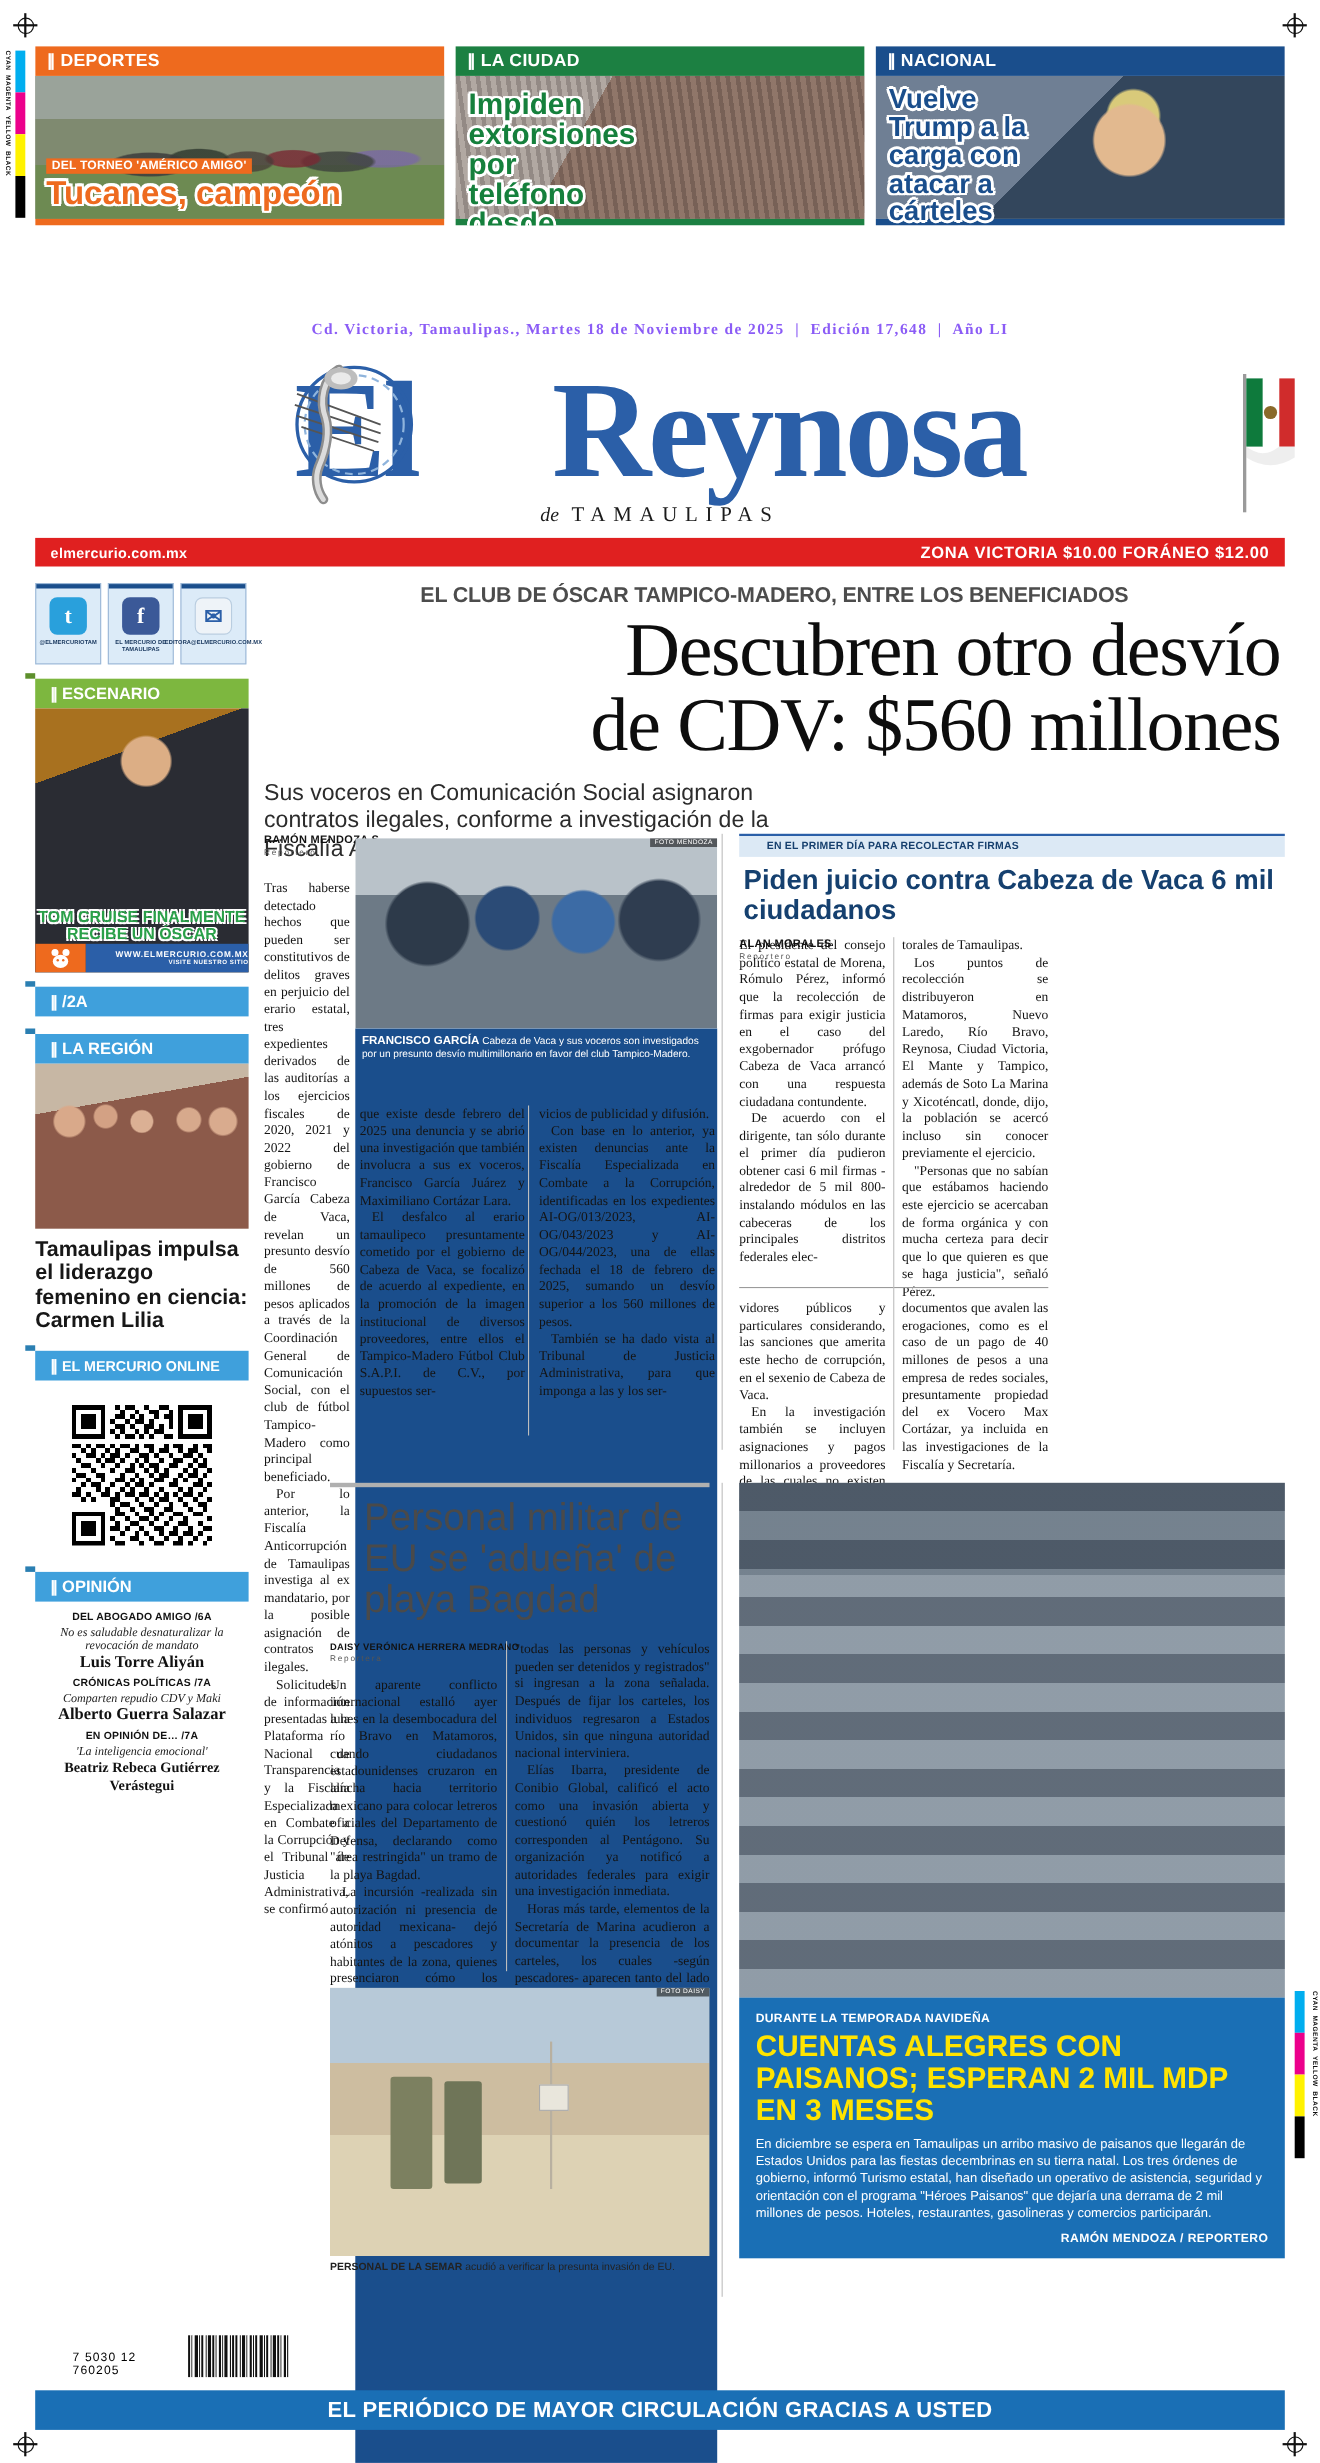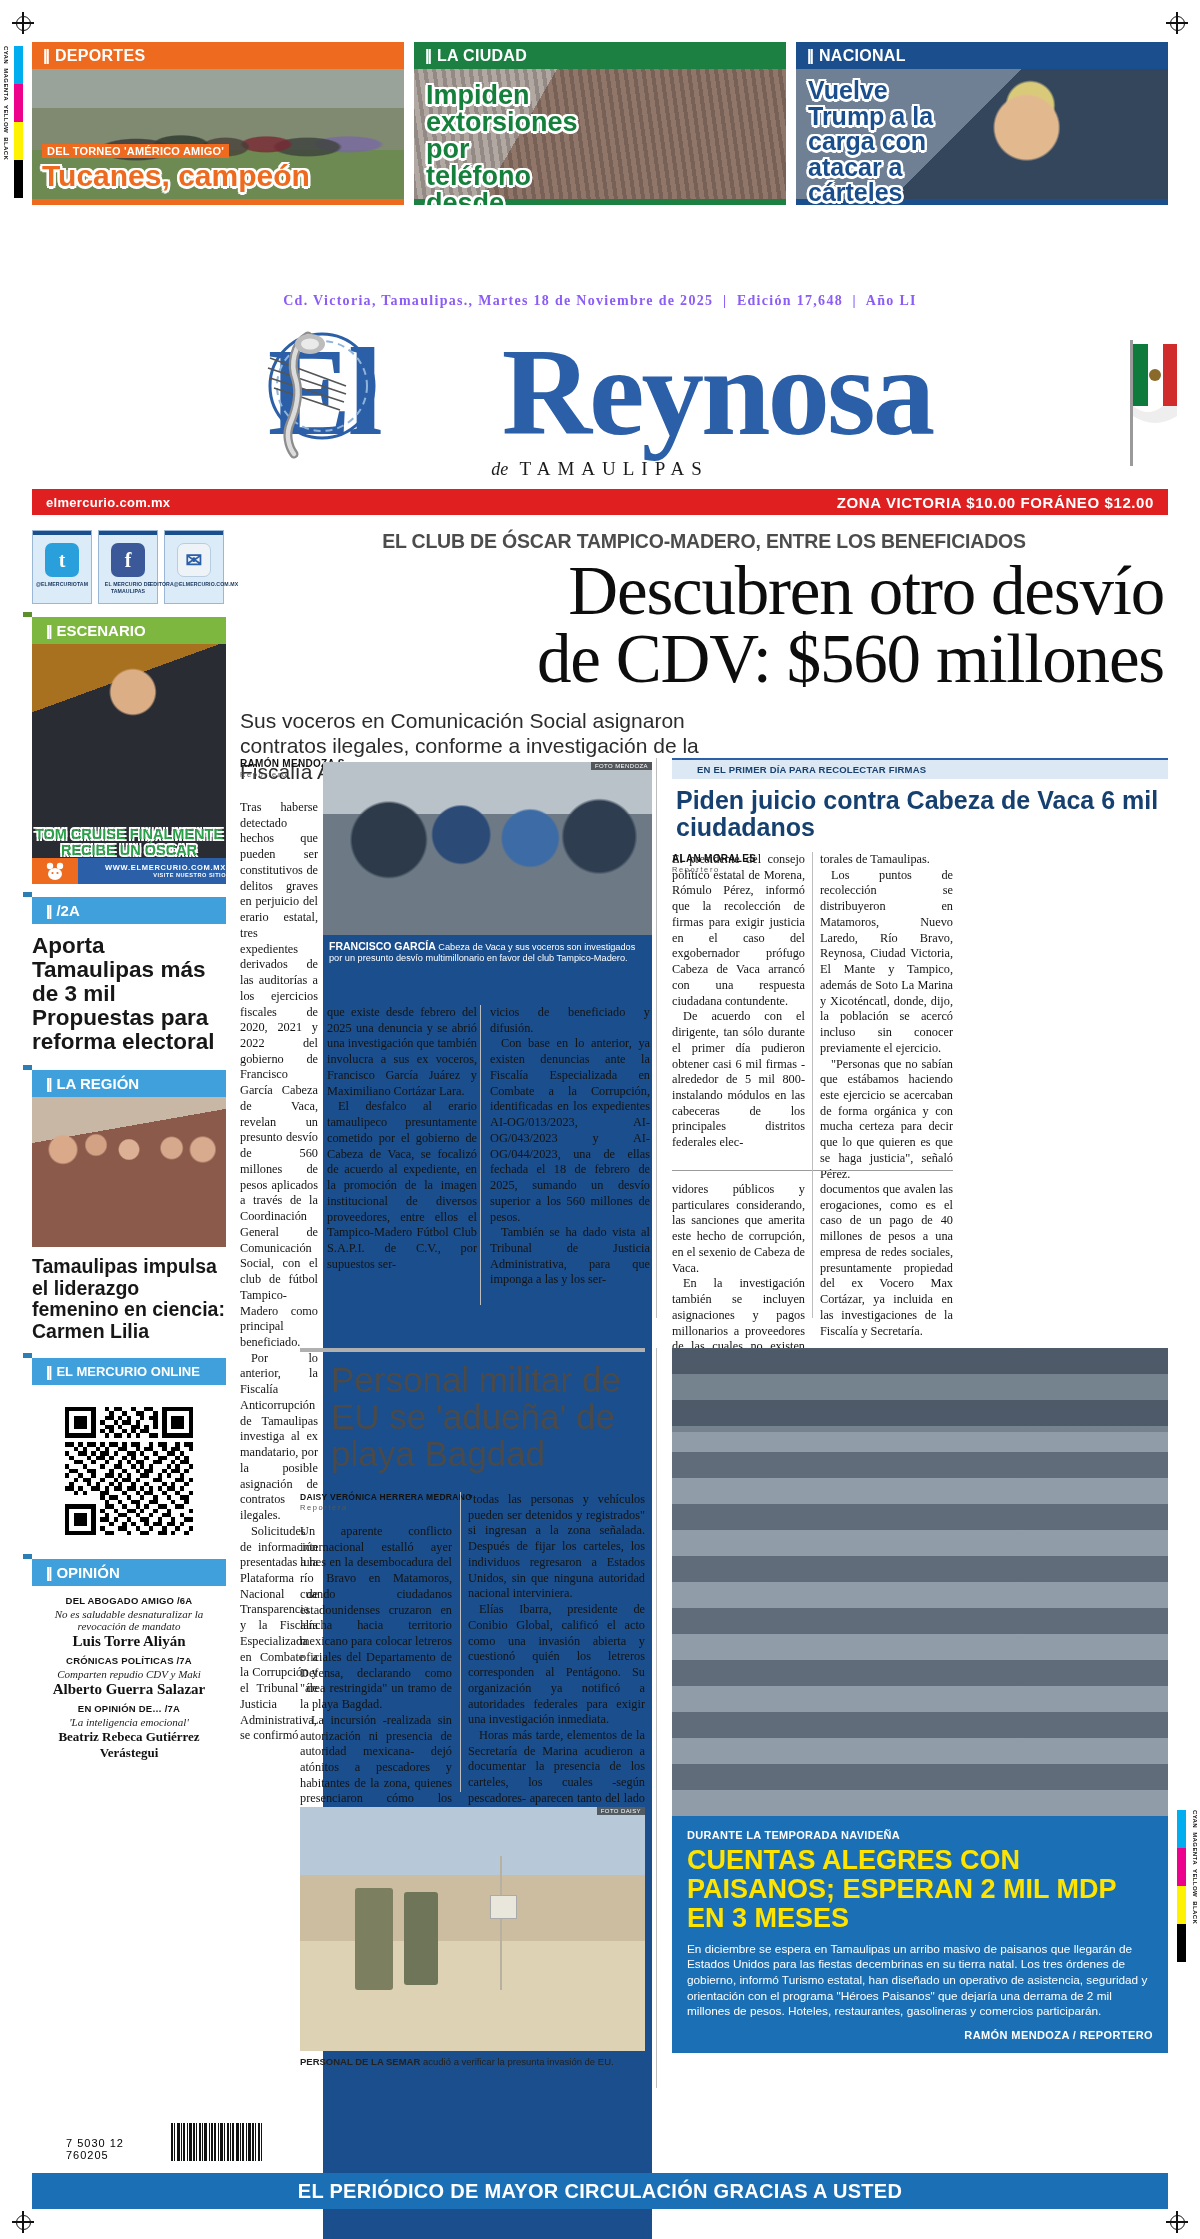--- a/index.html
+++ b/index.html
@@ -425,21 +425,20 @@
           <div class="l2">VISITE NUESTRO SITIO</div>
         </div>
       </div>
     </div>
 
     <div class="sect-tab blue">
       <span class="tab-notch blue"></span>
       <span class="bars">||</span>
       <span>/2A</span>
     </div>
-    <div class="rail-head">Aporta Tamaulipas más de 3 mil Propuestas para reforma electoral</div>
 
     <div class="sect-tab blue" style="margin-top:16px">
       <span class="tab-notch blue"></span>
       <span class="bars">||</span>
       <span>LA REGIÓN</span>
     </div>
     <div class="rail-photo ph-women" style="height:150px"></div>
     <div class="rail-head2">Tamaulipas impulsa el liderazgo femenino en ciencia: Carmen Lilia</div>
 
     <div class="sect-tab blue" style="margin-top:16px">
@@ -723,21 +722,21 @@
   <div class="cols" style="position:absolute;left:240px;top:800px;width:78px;">
     <p class="first">Tras haberse detectado hechos que pueden ser constitutivos de delitos graves en perjuicio del erario estatal, tres expedientes derivados de las auditorías a los ejercicios fiscales de 2020, 2021 y 2022 del gobierno de Francisco García Cabeza de Vaca, revelan un presunto desvío de 560 millones de pesos aplicados a través de la Coordinación General de Comunicación Social, con el club de fútbol Tampico-Madero como principal beneficiado.</p>
     <p>Por lo anterior, la Fiscalía Anticorrupción de Tamaulipas investiga al ex mandatario, por la posible asignación de contratos ilegales.</p>
     <p>Solicitudes de información presentadas a la Plataforma Nacional de Transparencia y la Fiscalía Especializada en Combate a la Corrupción y el Tribunal de Justicia Administrativa, se confirmó</p>
   </div>
   <div class="cols" style="position:absolute;left:327px;top:1005px;width:150px;">
     <p class="first">que existe desde febrero del 2025 una denuncia y se abrió una investigación que también involucra a sus ex voceros, Francisco García Juárez y Maximiliano Cortázar Lara.</p>
     <p>El desfalco al erario tamaulipeco presuntamente cometido por el gobierno de Cabeza de Vaca, se focalizó de acuerdo al expediente, en la promoción de la imagen institucional de diversos proveedores, entre ellos el Tampico-Madero Fútbol Club S.A.P.I. de C.V., por supuestos ser-</p>
   </div>
   <div class="cols" style="position:absolute;left:490px;top:1005px;width:160px;">
-    <p class="first">vicios de beneficiado y difusión.</p>
+    <p class="first">vicios de publicidad y difusión.</p>
     <p>Con base en lo anterior, ya existen denuncias ante la Fiscalía Especializada en Combate a la Corrupción, identificadas en los expedientes AI-OG/013/2023, AI-OG/043/2023 y AI-OG/044/2023, una de ellas fechada el 18 de febrero de 2025, sumando un desvío superior a los 560 millones de pesos.</p>
     <p>También se ha dado vista al Tribunal de Justicia Administrativa, para que imponga a las y los ser-</p>
   </div>
 
   <div class="vsep" style="left:480px;top:1005px;height:300px;"></div>
   <div class="vsep" style="left:656px;top:758px;height:560px;"></div>
 
   <div class="rbox" style="position:absolute;left:672px;top:758px;width:496px;">
     <div class="rbox-kicker">EN EL PRIMER DÍA PARA RECOLECTAR FIRMAS</div>
     <div class="rbox-head" style="font-size:25px;padding-top:8px">Piden juicio contra Cabeza de Vaca 6 mil ciudadanos</div>

